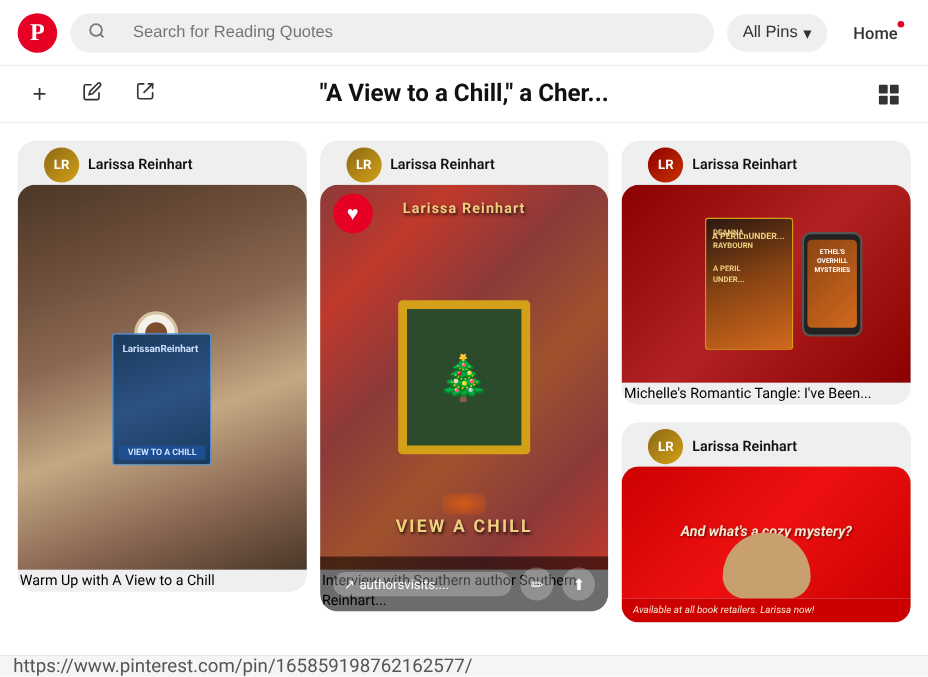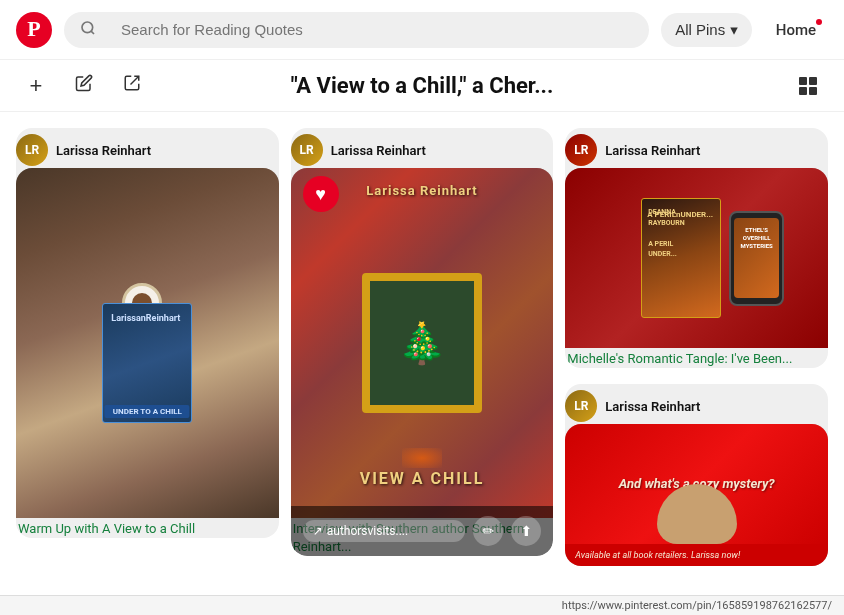--- a/index.html
+++ b/index.html
@@ -177,21 +177,21 @@
       gap: 8px;
       padding: 6px 4px 2px 0;
     }
     .pin-user-name {
       font-size: 13px;
       font-weight: 600;
       color: #111;
     }
     .pin-desc {
       font-size: 13px;
-      color: #15803d;
+      color: #000000;
       margin-top: 2px;
       padding: 0 2px;
       line-height: 1.4;
     }
     .pin-card-active .pin-overlay-bottom {
       display: flex !important;
     }
 
     .heart-btn {
       background: #E60023;
@@ -351,37 +351,37 @@
 
     
     .status-bar {
       position: fixed;
       bottom: 0;
       left: 0;
       right: 0;
       background: #f5f5f5;
       border-top: 1px solid #ddd;
       padding: 4px 12px;
-      font-size: 11px;
+      font-size: 17px;
       color: #555;
       height: 20px;
       display: flex;
       align-items: center;
-      justify-content: flex-end;
     }
 
     
     .av-circle {
       width: 32px; height: 32px;
       border-radius: 50%;
       display: flex; align-items: center; justify-content: center;
       font-size: 12px;
       font-weight: bold;
       color: white;
       flex-shrink: 0;
+      margin-left: 24px;
     }
     .av-brown { background: linear-gradient(135deg, #8b6914, #d4a017); }
     .av-red { background: linear-gradient(135deg, #8b0000, #cc3300); }
 
     
     .hand-holding-book {
       height: 350px;
       background: linear-gradient(160deg, #4a3728 0%, #6b4c38 20%, #8b6854 40%, #c4a882 60%, #8b6854 80%, #4a3728 100%);
       display: flex; align-items: center; justify-content: center;
       position: relative;
@@ -500,21 +500,21 @@
       <div class="pin-user-row">
         <div class="av-circle av-brown">LR</div>
         <span class="pin-user-name">Larissa Reinhart</span>
       </div>
 
       <div class="img-placeholder">
         <div class="hand-holding-book">
           <div style="position:relative;">
             <div class="coffee-cup"></div>
             <div class="hand-book-inner"></div>
-            <div style="position:absolute;bottom:5px;left:50%;transform:translateX(-50%);background:rgba(30,80,150,0.9);color:#cce0ff;font-size:8px;font-weight:bold;padding:2px 8px;border-radius:2px;white-space:nowrap;">UNDER TO A CHILL</div>
+            <div style="position:absolute;bottom:5px;left:50%;transform:translateX(-50%);background:rgba(30,80,150,0.9);color:#cce0ff;font-size:8px;font-weight:bold;padding:2px 8px;border-radius:2px;white-space:nowrap;">VIEW TO A CHILL</div>
           </div>
         </div>
       </div>
 
       <div class="pin-desc">Warm Up with A View to a Chill</div>
     </div>
   </div>
 
   <div class="pin-column">
 

